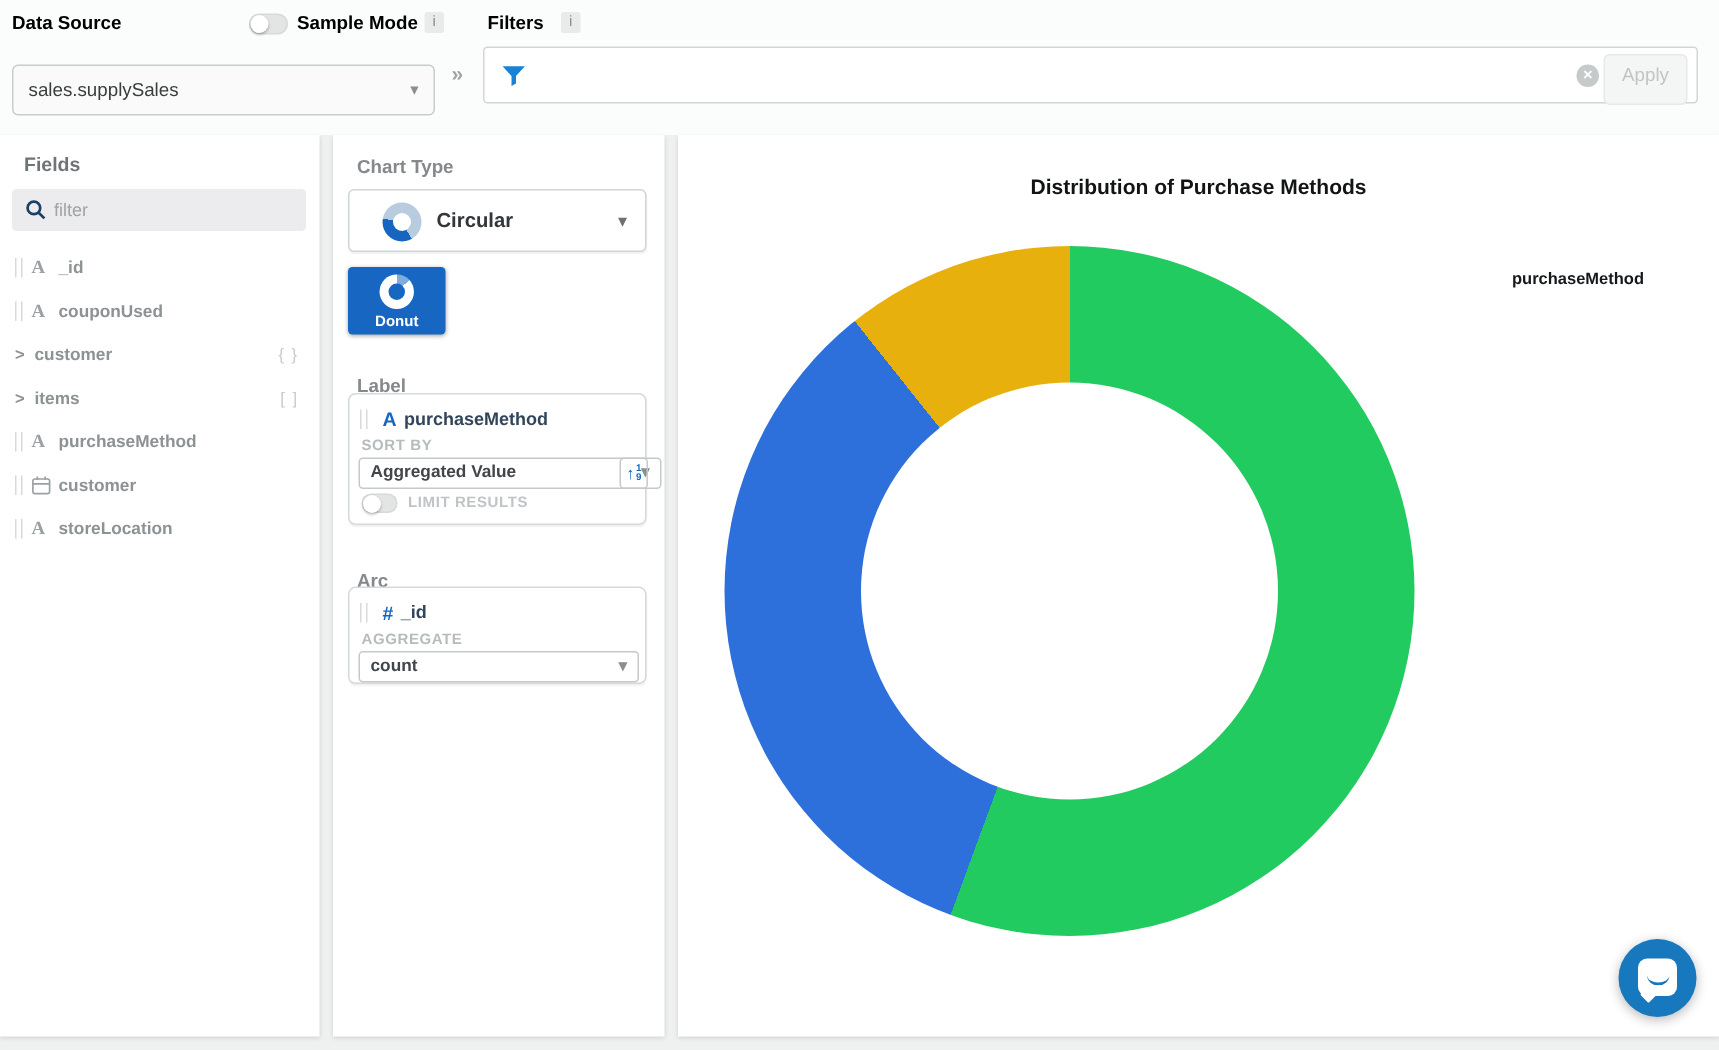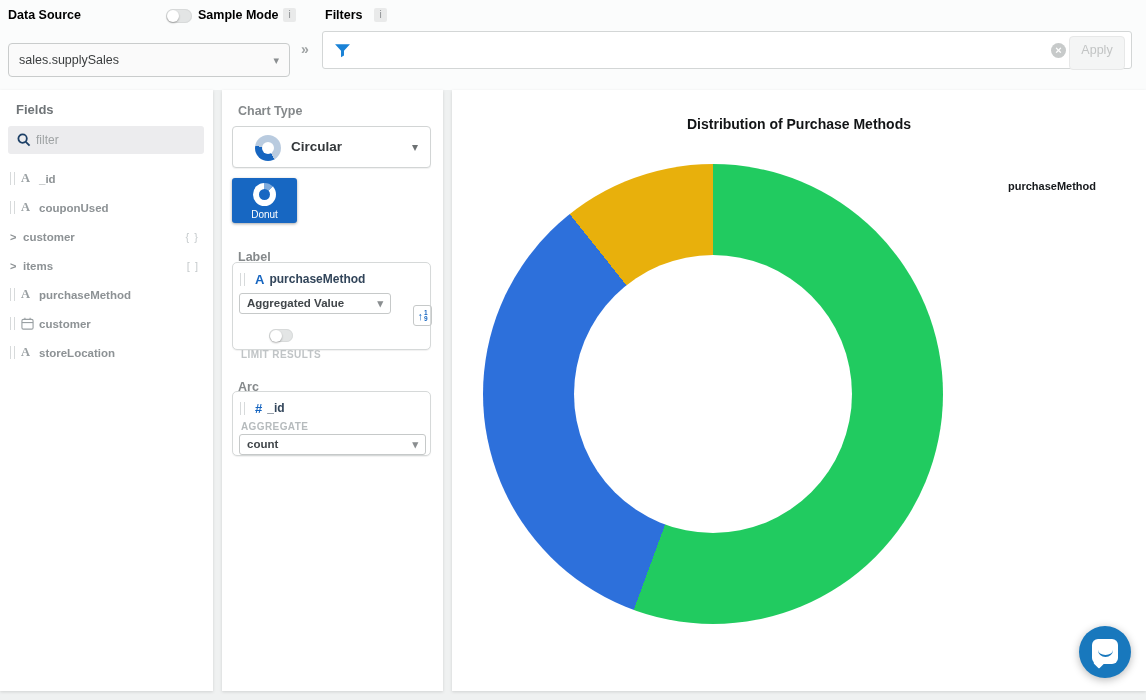--- a/index.html
+++ b/index.html
@@ -67,38 +67,38 @@
   .ct-text{position:absolute;left:58px;top:0;font-size:13.5px;font-weight:bold;color:#33373a;
       line-height:40px;}
   .ct-chev{position:absolute;right:12px;top:0;color:#6d7173;font-size:12px;line-height:40px;}
   .donut-tile{position:absolute;left:10px;top:88px;width:65px;height:45px;background:#1767c2;
       border-radius:3px;box-shadow:0 1px 3px rgba(0,0,0,.35);cursor:pointer;}
   .dt-icon{position:absolute;left:21px;top:5px;width:23px;height:23px;border-radius:50%;
       background:conic-gradient(rgba(255,255,255,.45) 0 13%,#fff 13% 100%);}
   .dt-icon::after{content:'';position:absolute;left:6px;top:6px;width:11px;height:11px;
       border-radius:50%;background:#1767c2;}
   .dt-label{position:absolute;left:0;bottom:3px;width:100%;text-align:center;color:#fff;
-      font-size:10px;font-weight:normal;}
+      font-size:10px;font-weight:bold;}
   .card{position:absolute;left:10px;width:199px;border:1px solid #d6d9d9;border-radius:5px;
       background:#fff;box-shadow:0 1px 1px rgba(0,0,0,.06);}
   .chip{display:flex;align-items:center;height:18px;margin:7px 0 0 7px;cursor:grab;}
   .cicon{color:#1665c0;font-weight:bold;font-size:13px;margin:0 5px 0 4px;}
   .cname{font-size:12px;font-weight:bold;color:#32455a;}
   .mini-label{position:absolute;left:8px;font-size:10px;font-weight:bold;color:#b6bbbd;
       letter-spacing:.4px;}
   .mini-select{position:absolute;height:21px;border:1px solid #c6c9c9;border-radius:3px;
       background:#fff;font-size:11.5px;font-weight:bold;color:#41464a;line-height:19px;
       padding-left:7px;cursor:pointer;}
   .mini-select .sel-chev{line-height:19px;right:7px;}
   .sort-btn{position:absolute;left:180px;top:42px;width:19px;height:21px;border:1px solid #c6c9c9;
       border-radius:3px;display:flex;align-items:center;justify-content:center;cursor:pointer;}
   .sort-btn .arrow{color:#1665c0;font-size:11px;font-weight:bold;}
   .sort-digits{display:flex;flex-direction:column;line-height:6px;margin-left:1px;}
   .sort-digits span{font-size:6.5px;color:#1665c0;font-weight:bold;}
-  .limit-row{position:absolute;left:8px;top:66px;display:flex;align-items:center;gap:7px;flex-direction:column;}
+  .limit-row{position:absolute;left:8px;top:66px;display:flex;align-items:center;gap:7px;}
   .limit-row .toggle{position:relative;width:24px;height:13px;flex:none;}
   .limit-label{font-size:10px;font-weight:bold;color:#c0c4c6;letter-spacing:.4px;}
 
   
   .chart-title{position:absolute;left:0;top:26px;width:100%;text-align:center;font-size:14px;
       font-weight:bold;color:#121416;}
   .donut{position:absolute;left:31px;top:74px;width:460px;height:460px;border-radius:50%;}
   .hole{position:absolute;left:91px;top:91px;width:278px;height:278px;border-radius:50%;
       background:#fff;}
   .legend{position:absolute;left:556px;top:90px;}
@@ -210,21 +210,21 @@
   </div>
 
   <span class="sec-label" style="top:160px">Label</span>
   <div class="card" id="label-card" style="top:172px;height:88px">
     <div class="chip">
       <span class="handle"></span>
       <span class="cicon">A</span>
       <span class="cname">purchaseMethod</span>
     </div>
     <span class="mini-label" style="top:29px">SORT BY</span>
-    <div class="mini-select" style="left:6px;top:30px;width:152px">
+    <div class="mini-select" style="left:6px;top:42px;width:202px">
       <span>Aggregated Value</span>
       <span class="sel-chev">▾</span>
     </div>
     <div class="sort-btn">
       <span class="arrow">↑</span>
       <span class="sort-digits">
         <span>1</span>
         <span>9</span>
       </span>
     </div>

